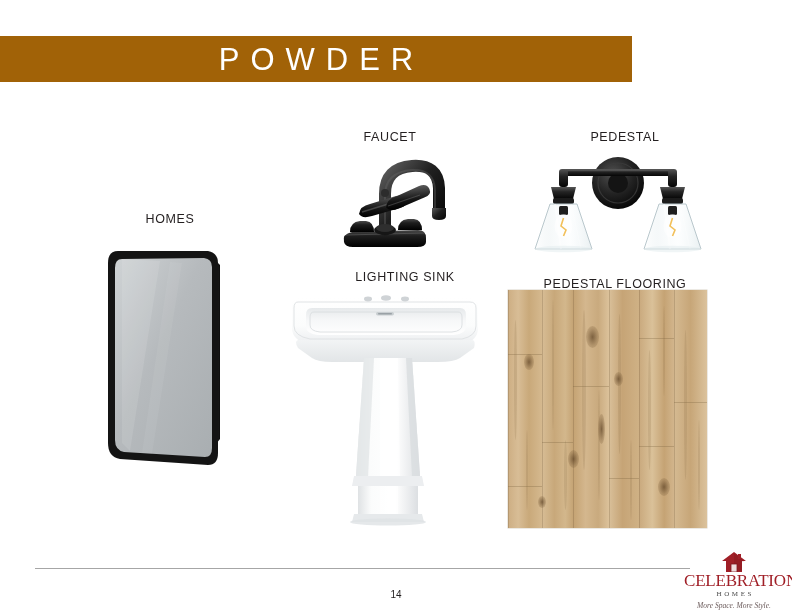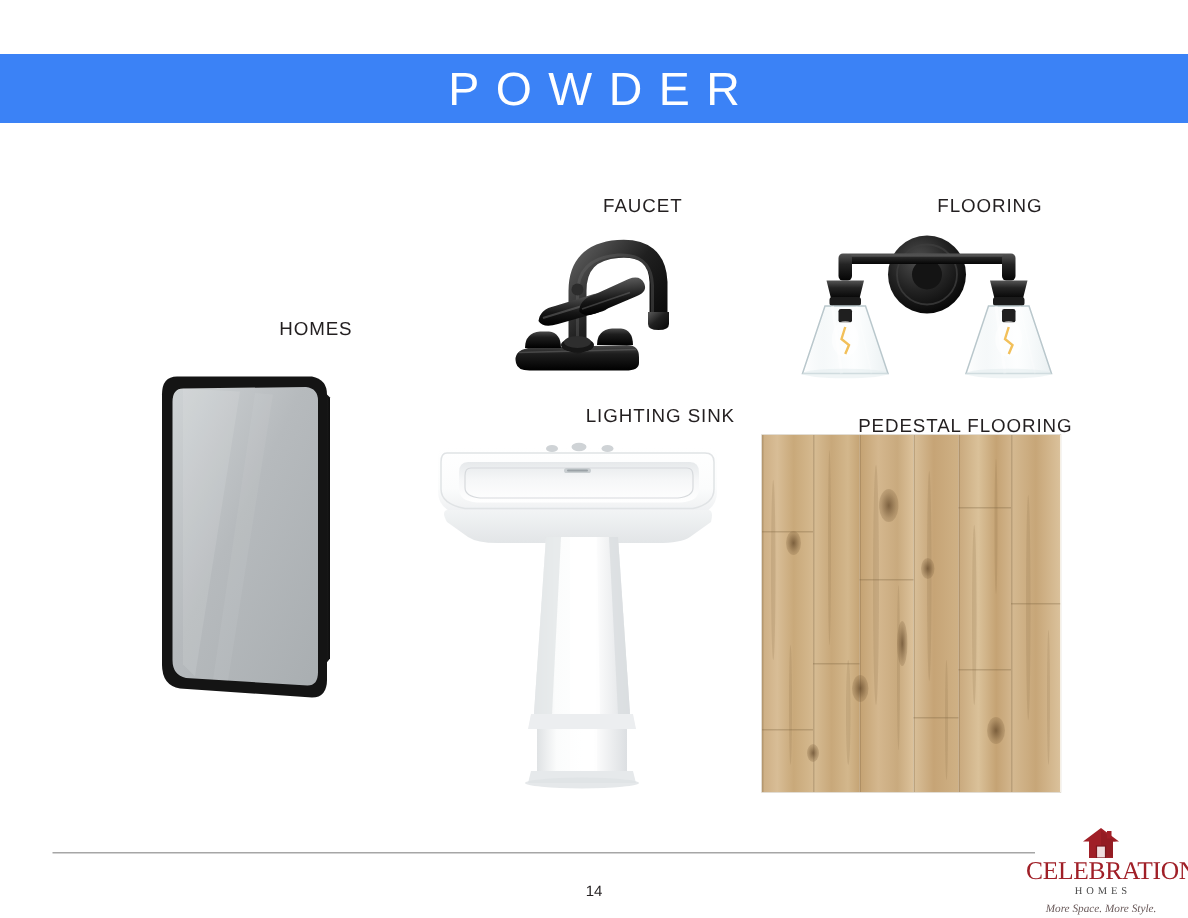--- a/index.html
+++ b/index.html
@@ -13,41 +13,41 @@
     overflow: hidden;
     font-family: "Liberation Sans", sans-serif;
     position: relative;
   }
 
   
   #header-band {
     position: absolute;
     left: 0;
     top: 36px;
-    width: 792px;
+    width: 632px;
     height: 46px;
-    background: #3b82f6;
+    background: #a16207;
     display: flex;
     align-items: center;
     justify-content: center;
   }
   #slide-title {
     color: #ffffff;
     font-size: 31px;
     letter-spacing: 11px;
     font-weight: 400;
     text-indent: 11px;
     line-height: 1;
     font-family: "Liberation Sans", sans-serif;
   }
 
   
   .item-label {
     position: absolute;
-    text-align: right;
+    text-align: center;
     color: #231f20;
     font-size: 12.5px;
     letter-spacing: 0.6px;
     font-family: "Liberation Sans", sans-serif;
     white-space: nowrap;
   }
 
   
   #mirror-label { left: 105px; top: 212px; width: 130px; }
   #mirror-figure {
@@ -259,21 +259,21 @@
 
     <path d="M76,80 Q76,70 86,69 L92,69 Q100,70 100,80 Z" fill="url(#fBody)"></path>
 
     <path d="M85,62 Q86,54 96,52 L120,44 Q128,42 130,48 Q132,54 124,56 L98,64 Q88,67 85,62 Z" fill="url(#fHandle)" transform="translate(-22,-6) rotate(-6 100 52)"></path>
     <path d="M66,56 L98,45" stroke="#7d7d7d" stroke-width="1.2" opacity="0.40" fill="none"></path>
 
     <circle cx="63" cy="43" r="4" fill="#2c2c2c"></circle>
   </svg>
 </div>
 
-<div class="item-label" id="lighting-label">FLOORING</div>
+<div class="item-label" id="lighting-label">PEDESTAL</div>
 <div id="lighting-figure">
   <svg width="190" height="112" viewBox="0 0 190 112">
     <defs>
       <linearGradient id="lMetal" x1="0" y1="0" x2="0" y2="1">
         <stop offset="0%" stop-color="#555555"></stop>
         <stop offset="40%" stop-color="#242424"></stop>
         <stop offset="100%" stop-color="#050505"></stop>
       </linearGradient>
       <radialGradient id="lPlate" cx="40%" cy="32%" r="70%">
         <stop offset="0%" stop-color="#4f4f4f"></stop>

